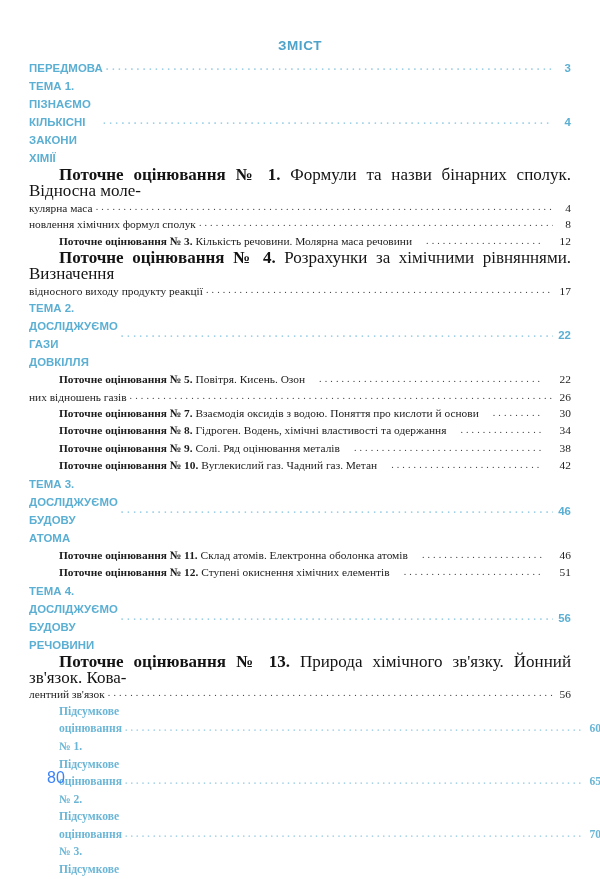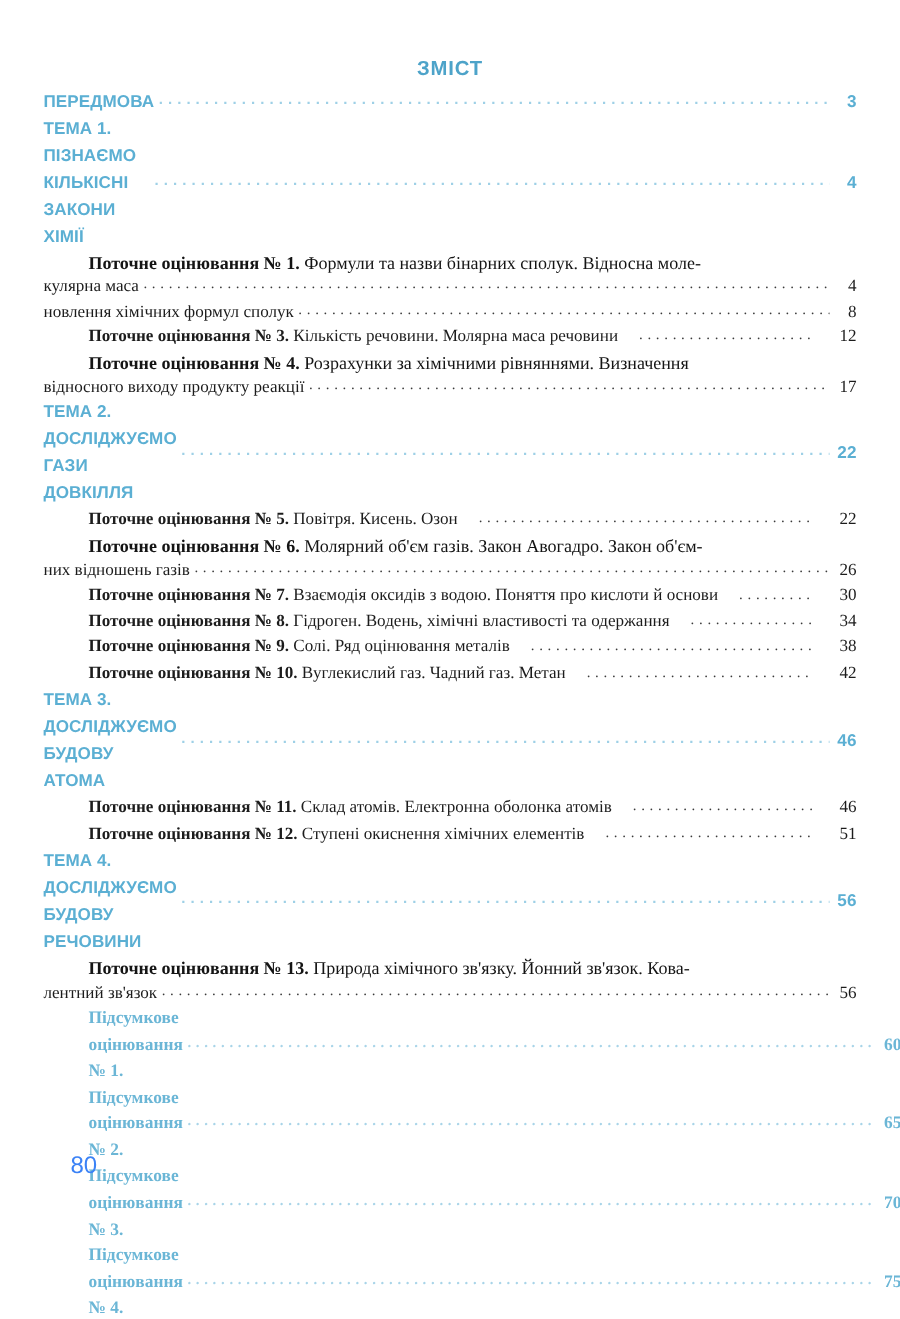--- a/index.html
+++ b/index.html
@@ -86,21 +86,21 @@
     font-size: 11.6px;
     line-height: 17.6px;
     padding-left: 30px;
   }
   .final-row .lead { color: #a8d4e8; }
   .final-row .pg { color: #6bb6d6; }
 
   
   .item {
     margin: 0;
-    font-size: 12px;
+    font-size: 17px;
     line-height: 16.4px;
     text-align: justify;
     text-indent: 30px;
     color: #141414;
   }
   .item b { font-weight: bold; }
 
   .item-wrap { position: relative; }
 
   
@@ -209,21 +209,20 @@
           <span class="txt">ТЕМА 2. ДОСЛІДЖУЄМО ГАЗИ ДОВКІЛЛЯ</span>
           <span class="lead">. . . . . . . . . . . . . . . . . . . . . . . . . . . . . . . . . . . . . . . . . . . . . . . . . . . . . . . . . . . . . . . . . . . . . . . . . . . . . . . . . . . . . . . . . . . . . . . . . . . . . . . . . . . . . . . . . . . . . . . . . . . . . . . . . . . . . . . . . . . . . . . . . . . . . . . . . . . . . . . . . . . . . . . . . . . . . . . . . . . . . . . . . . . . . . . . . . . . . . . . . . . . . . . . . . . . . . . . . . . . . . . . . . . . . . . . . . . . . . . . . . . . . . . . . . . . . . . . . . . </span>
           <span class="pg">22</span>
         </div>
         <div class="one-row">
           <span class="txt"><b>Поточне оцінювання № 5.</b><span> Повітря. Кисень. Озон</span></span>
           <span class="lead">. . . . . . . . . . . . . . . . . . . . . . . . . . . . . . . . . . . . . . . . . . . . . . . . . . . . . . . . . . . . . . . . . . . . . . . . . . . . . . . . . . . . . . . . . . . . . . . . . . . . . . . . . . . . . . . . . . . . . . . . . . . . . . . . . . . . . . . . . . . . . . . . . . . . . . . . . . . . . . . . . . . . . . . . . . . . . . . . . . . . . . . . . . . . . . . . . . . . . . . . . . . . . . . . . . . . . . . . . . . . . . . . . . . . . . . . . . . . . . . . . . . . . . . . . . . . . . . . . . . </span>
           <span class="pg">22</span>
         </div>
         <div class="item-wrap">
-          <div class="item"><b>Поточне оцінювання № 6.</b><span> Молярний об'єм газів. Закон Авогадро. Закон об'єм-</span></div>
           <div class="cont-row">
             <span class="txt">них відношень газів</span>
             <span class="lead">. . . . . . . . . . . . . . . . . . . . . . . . . . . . . . . . . . . . . . . . . . . . . . . . . . . . . . . . . . . . . . . . . . . . . . . . . . . . . . . . . . . . . . . . . . . . . . . . . . . . . . . . . . . . . . . . . . . . . . . . . . . . . . . . . . . . . . . . . . . . . . . . . . . . . . . . . . . . . . . . . . . . . . . . . . . . . . . . . . . . . . . . . . . . . . . . . . . . . . . . . . . . . . . . . . . . . . . . . . . . . . . . . . . . . . . . . . . . . . . . . . . . . . . . . . . . . . . . . . . </span>
             <span class="pg">26</span>
           </div>
         </div>
         <div class="one-row">
           <span class="txt"><b>Поточне оцінювання № 7.</b><span> Взаємодія оксидів з водою. Поняття про кислоти й основи</span></span>
           <span class="lead">. . . . . . . . . . . . . . . . . . . . . . . . . . . . . . . . . . . . . . . . . . . . . . . . . . . . . . . . . . . . . . . . . . . . . . . . . . . . . . . . . . . . . . . . . . . . . . . . . . . . . . . . . . . . . . . . . . . . . . . . . . . . . . . . . . . . . . . . . . . . . . . . . . . . . . . . . . . . . . . . . . . . . . . . . . . . . . . . . . . . . . . . . . . . . . . . . . . . . . . . . . . . . . . . . . . . . . . . . . . . . . . . . . . . . . . . . . . . . . . . . . . . . . . . . . . . . . . . . . . </span>
           <span class="pg">30</span>

